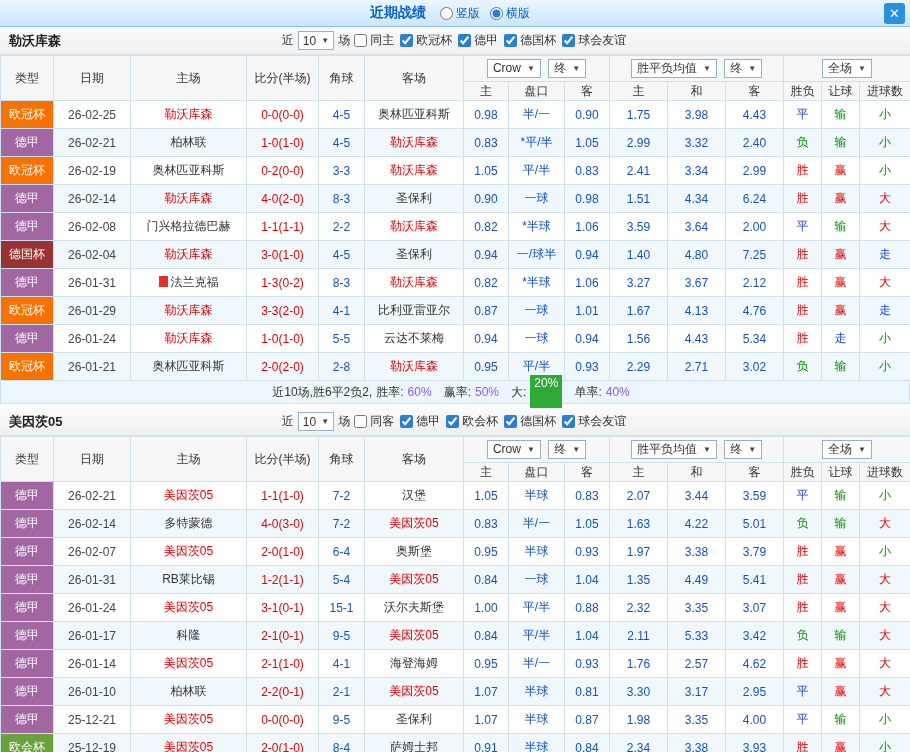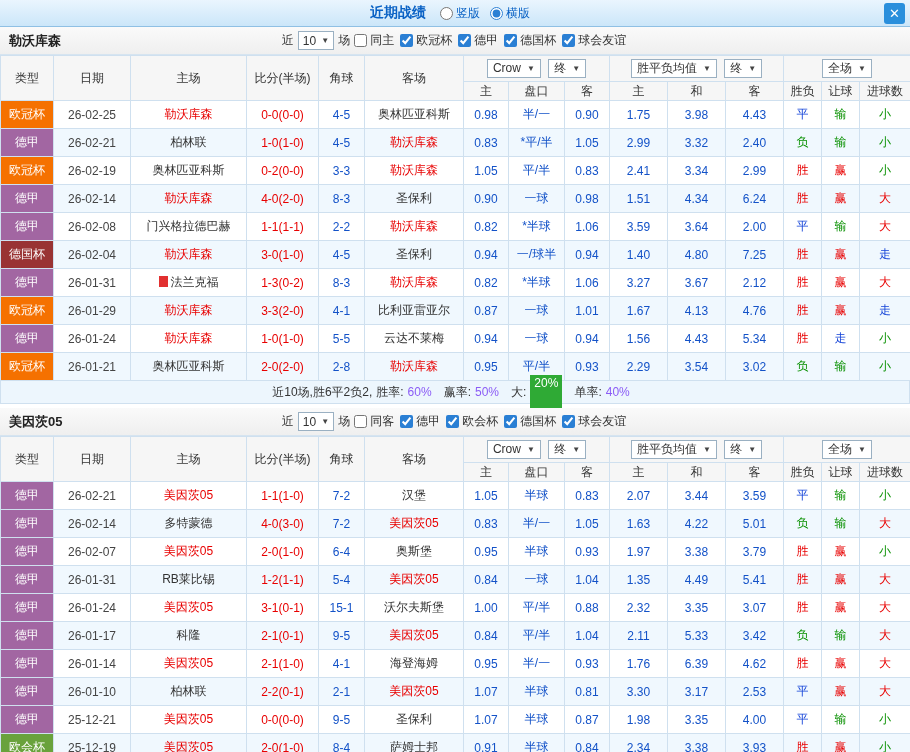--- a/index.html
+++ b/index.html
@@ -334,21 +334,21 @@
           <td class="type" style="background: rgb(245, 113, 0);">欧冠杯</td>
           <td class="date">26-01-21</td>
           <td class="team">奥林匹亚科斯</td>
           <td class="score">2-0(2-0)</td>
           <td class="corner">2-8</td>
           <td class="team hl">勒沃库森</td>
           <td class="odd">0.95</td>
           <td class="odd">平/半</td>
           <td class="odd">0.93</td>
           <td class="odd">2.29</td>
-          <td class="odd">3.54</td>
+          <td class="odd">2.71</td>
           <td class="odd">3.02</td>
           <td class="res" style="color: rgb(8, 144, 0);">负</td>
           <td class="res" style="color: rgb(8, 144, 0);">输</td>
           <td class="res" style="color: rgb(8, 144, 0);">小</td>
         </tr>
       </tbody>
   </table>
 
   <div class="summary">
     <span>近10场,胜6平2负2,</span>
@@ -570,39 +570,39 @@
           <td class="type" style="background: rgb(162, 102, 162);">德甲</td>
           <td class="date">26-01-14</td>
           <td class="team hl">美因茨05</td>
           <td class="score">2-1(1-0)</td>
           <td class="corner">4-1</td>
           <td class="team">海登海姆</td>
           <td class="odd">0.95</td>
           <td class="odd">半/一</td>
           <td class="odd">0.93</td>
           <td class="odd">1.76</td>
-          <td class="odd">6.39</td>
+          <td class="odd">2.57</td>
           <td class="odd">4.62</td>
           <td class="res" style="color: rgb(232, 0, 0);">胜</td>
           <td class="res" style="color: rgb(232, 0, 0);">赢</td>
           <td class="res" style="color: rgb(232, 0, 0);">大</td>
         </tr>
         <tr>
           <td class="type" style="background: rgb(162, 102, 162);">德甲</td>
           <td class="date">26-01-10</td>
           <td class="team">柏林联</td>
           <td class="score">2-2(0-1)</td>
           <td class="corner">2-1</td>
           <td class="team hl">美因茨05</td>
           <td class="odd">1.07</td>
           <td class="odd">半球</td>
           <td class="odd">0.81</td>
           <td class="odd">3.30</td>
           <td class="odd">3.17</td>
-          <td class="odd">2.53</td>
+          <td class="odd">2.95</td>
           <td class="res" style="color: rgb(21, 68, 216);">平</td>
           <td class="res" style="color: rgb(232, 0, 0);">赢</td>
           <td class="res" style="color: rgb(232, 0, 0);">大</td>
         </tr>
         <tr>
           <td class="type" style="background: rgb(162, 102, 162);">德甲</td>
           <td class="date">25-12-21</td>
           <td class="team hl">美因茨05</td>
           <td class="score">0-0(0-0)</td>
           <td class="corner">9-5</td>

